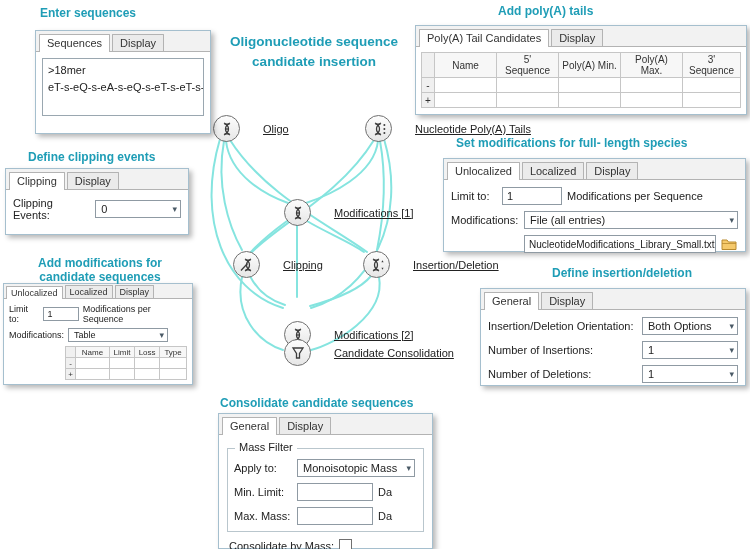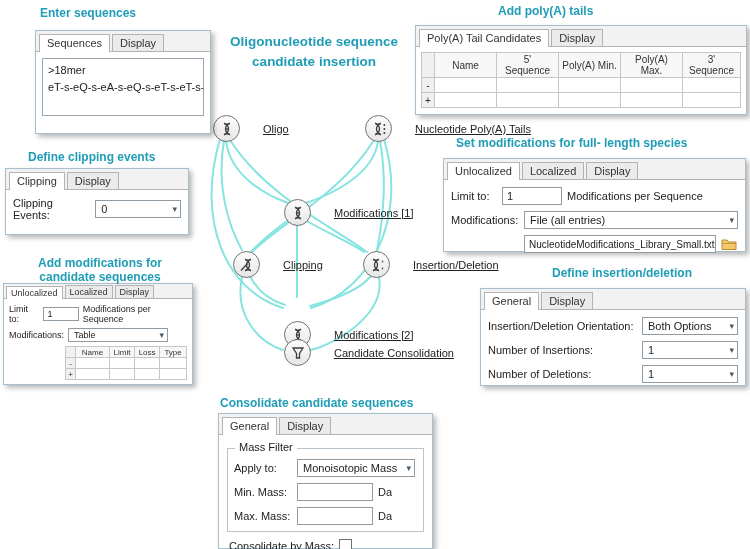--- a/index.html
+++ b/index.html
@@ -403,21 +403,21 @@
     <div class="group">
       <span class="group-legend">Mass Filter</span>
       <div class="row">
         <span style="width:58px;">Apply to:</span>
         <span class="combo" style="width:118px;">
           <span>Monoisotopic Mass</span>
           <span class="arr">▾</span>
         </span>
       </div>
       <div class="row">
-        <span style="width:58px;">Min. Mass:</span>
+        <span style="width:58px;">Min. Limit:</span>
         <span class="tbx" style="width:76px;"></span>
         <span>Da</span>
       </div>
       <div class="row">
         <span style="width:58px;">Max. Mass:</span>
         <span class="tbx" style="width:76px;"></span>
         <span>Da</span>
       </div>
     </div>
     <div class="row" style="padding:1px 6px 0;">

